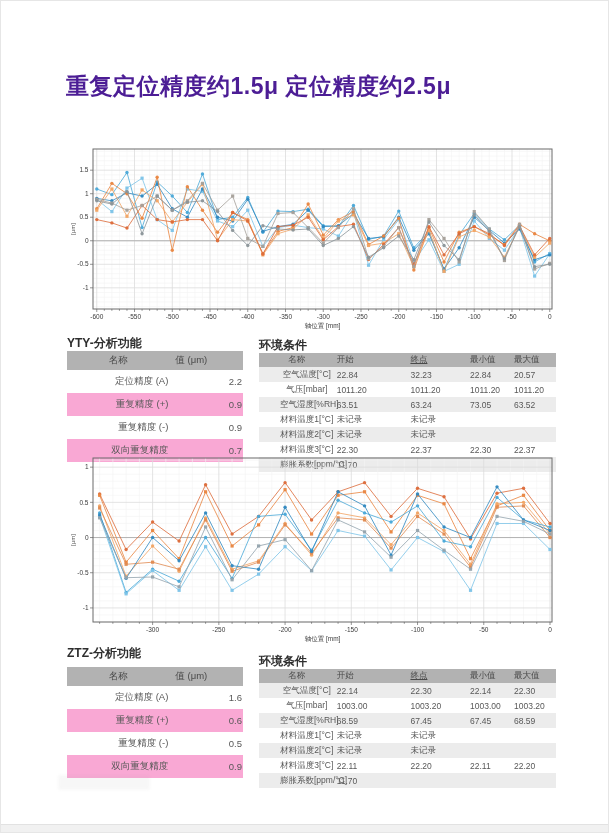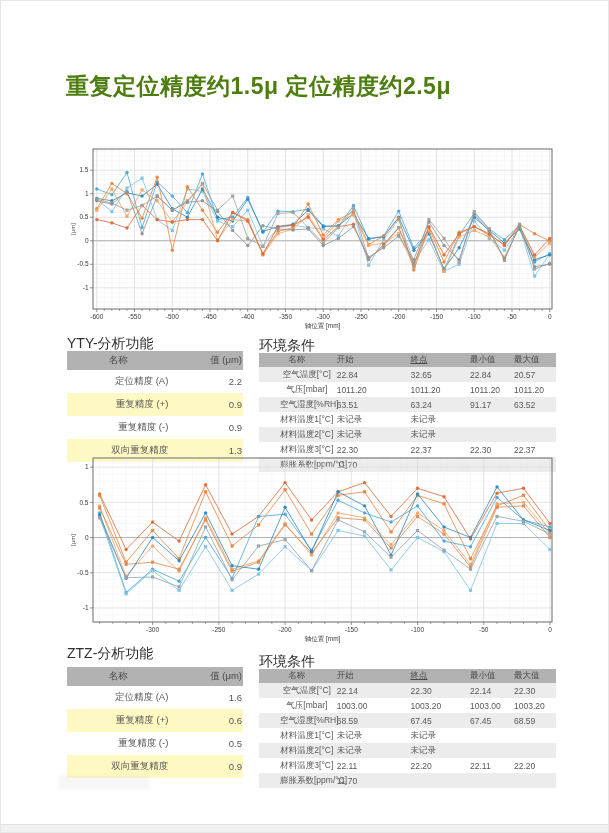--- a/index.html
+++ b/index.html
@@ -1,36 +1,36 @@
 <!DOCTYPE html>
 <html><head>
 <meta charset="utf-8">
 <style>
   html,body{margin:0;padding:0;background:#fff;}
   .page{position:relative;width:609px;height:833px;background:#ffffff;
         border:1px solid #e6e6e6;box-sizing:border-box;overflow:hidden;
         font-family:"Liberation Sans", sans-serif;}
   .title{position:absolute;left:65px;top:70px;margin:0;font-size:23px;
-         font-weight:bold;color:#4d7c0f;letter-spacing:0.5px;white-space:nowrap;}
+         font-weight:bold;color:#4c1d95;letter-spacing:0.5px;white-space:nowrap;}
   .chart{position:absolute;}
   #chart1{left:66px;top:144px;width:489px;height:190px;}
   #chart2{left:66px;top:455px;width:489px;height:194px;}
-  .tbl-title{position:absolute;font-size:14px;font-weight:normal;color:#2e2e2e;white-space:nowrap;}
+  .tbl-title{position:absolute;font-size:12px;font-weight:bold;color:#2e2e2e;white-space:nowrap;}
   .t-a1{left:66px;top:334px;}
   .t-e1{left:258px;top:336px;}
   .t-a2{left:66px;top:644px;}
   .t-e2{left:258px;top:652px;}
   table{position:absolute;border-collapse:collapse;table-layout:fixed;}
   .analysis{left:66px;width:176px;font-size:9.5px;color:#585858;}
   .a1{top:350px;} .a2{top:666px;}
   .analysis th{background:#b2b2b2;color:#4a4a4a;font-weight:normal;height:17px;}
   .analysis td{height:21px;}
-  .analysis tr.alt td{background:#fef9c3;}
+  .analysis tr.alt td{background:#f9a8d4;}
   .analysis th.c0{width:60%;text-align:center;}
-  .analysis th.c1{width:40%;text-align:right;padding-left:6px;margin-top:18px;}
+  .analysis th.c1{width:40%;text-align:left;padding-left:6px;margin-top:18px;}
   .analysis td.c0{text-align:right;padding-left:19px;}
   .analysis td.c1{text-align:right;padding-left:6px;}
   .env{left:258px;width:297px;font-size:8.5px;color:#585858;}
   .e1{top:352px;} .e2{top:668px;}
   .env th{background:#b2b2b2;color:#4a4a4a;font-weight:normal;height:12px;}
   .env td{height:13px;}
   .env tr.alt td{background:#ececec;}
   .env th.c0{width:26%;text-align:center;}
   .env th.c1{width:25%;margin-top:24px;} .env th.c2{width:20%;text-decoration:underline;} .env th.c3{width:14.5%;} .env th.c4{width:14.5%;font-family:Liberation Mono, monospace;}
   .env th:not(.c0){text-align:left;padding-left:2px;}
@@ -507,56 +507,56 @@
         <tr class="alt">
           <td class="c0">重复精度 (+)</td>
           <td class="c1">0.9</td>
         </tr>
         <tr>
           <td class="c0">重复精度 (-)</td>
           <td class="c1">0.9</td>
         </tr>
         <tr class="alt">
           <td class="c0">双向重复精度</td>
-          <td class="c1">1.3</td>
+          <td class="c1">0.7</td>
         </tr>
       </tbody>
     </table>
 
   <div class="tbl-title t-e1">环境条件</div>
   <table class="env e1">
       <thead>
         <tr>
           <th class="c0">名称</th>
           <th class="c1">开始</th>
           <th class="c2">终点</th>
           <th class="c3">最小值</th>
           <th class="c4">最大值</th>
         </tr>
       </thead>
       <tbody>
         <tr class="alt">
           <td class="c0">空气温度[°C]</td>
           <td class="c1">22.84</td>
-          <td class="c2">32.65</td>
+          <td class="c2">32.23</td>
           <td class="c3">22.84</td>
           <td class="c4">20.57</td>
         </tr>
         <tr>
           <td class="c0">气压[mbar]</td>
           <td class="c1">1011.20</td>
           <td class="c2">1011.20</td>
           <td class="c3">1011.20</td>
           <td class="c4">1011.20</td>
         </tr>
         <tr class="alt">
           <td class="c0">空气湿度[%RH]</td>
           <td class="c1">63.51</td>
           <td class="c2">63.24</td>
-          <td class="c3">91.17</td>
+          <td class="c3">73.05</td>
           <td class="c4">63.52</td>
         </tr>
         <tr>
           <td class="c0">材料温度1[°C]</td>
           <td class="c1">未记录</td>
           <td class="c2">未记录</td>
           <td class="c3"></td>
           <td class="c4"></td>
         </tr>
         <tr class="alt">

